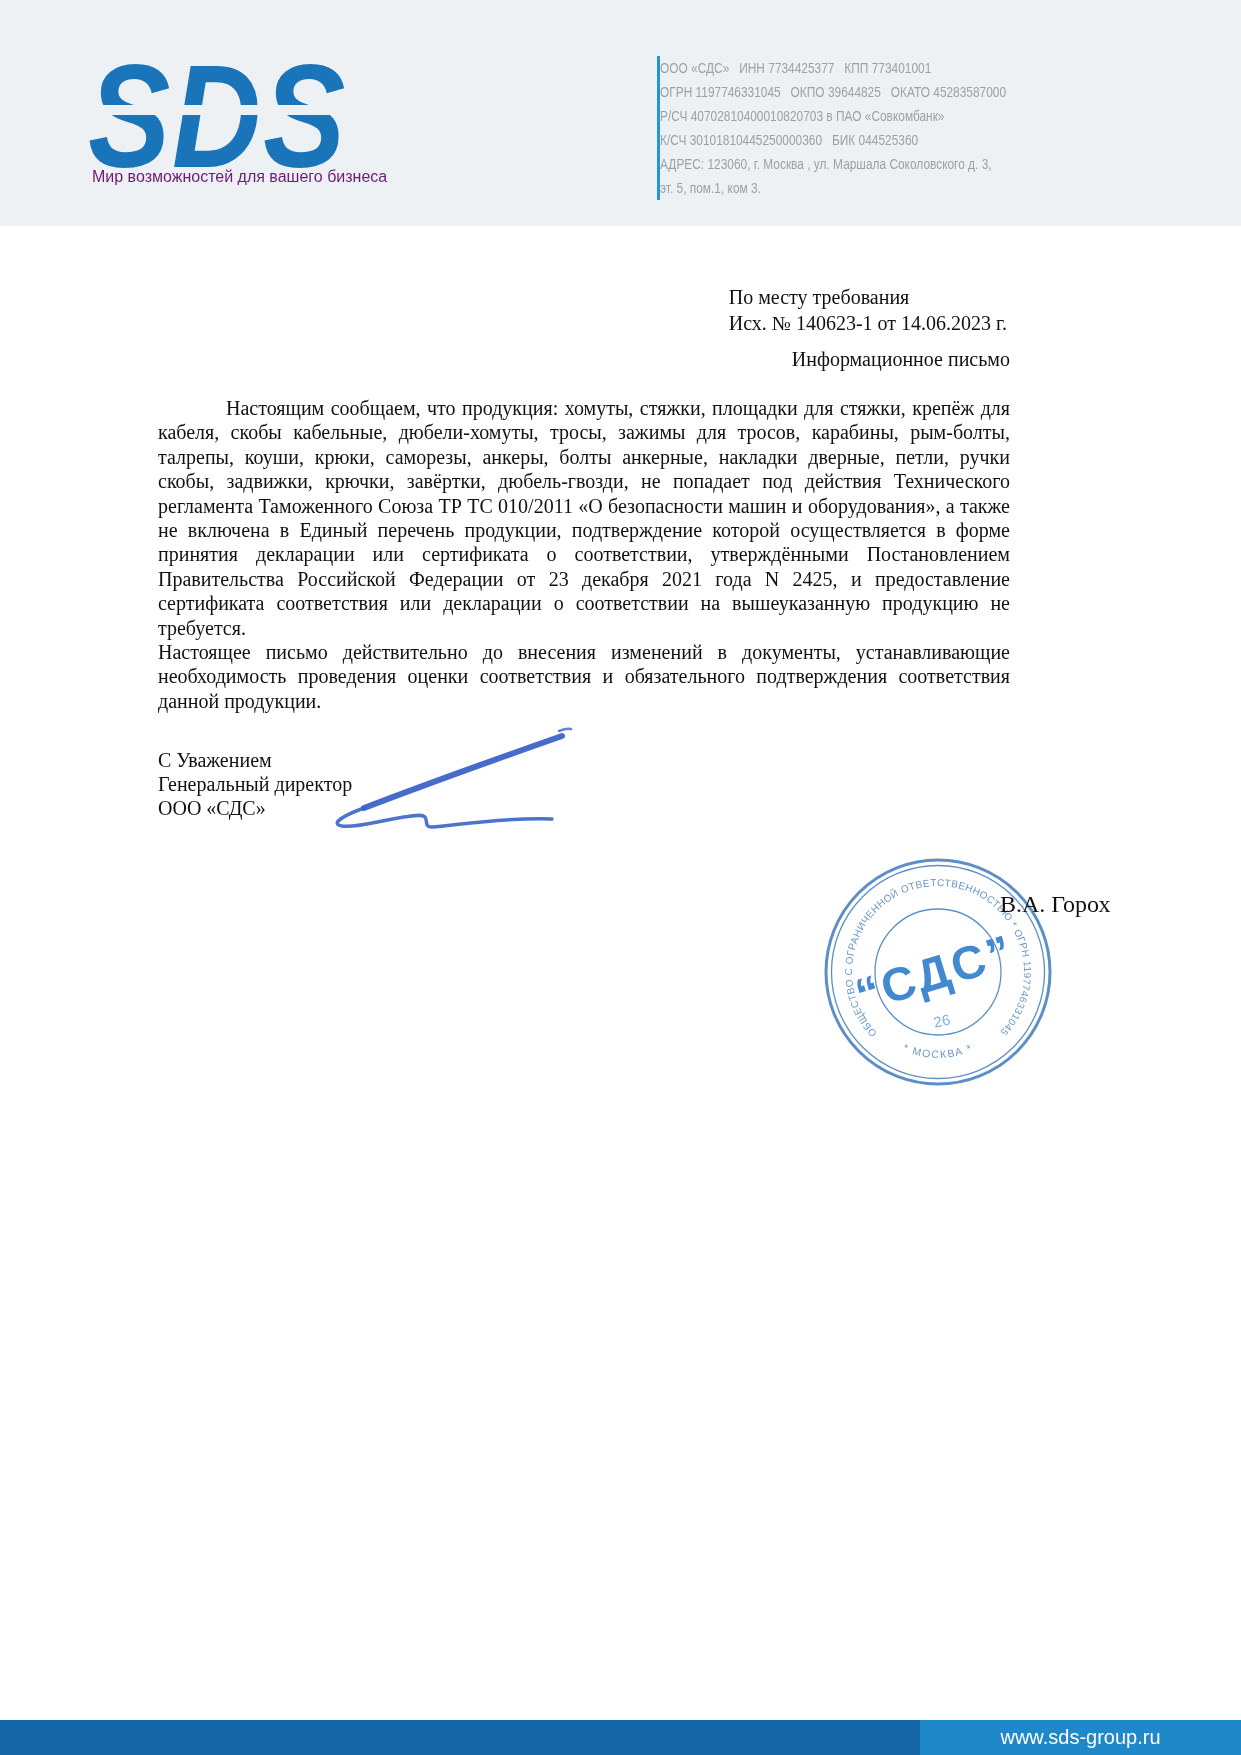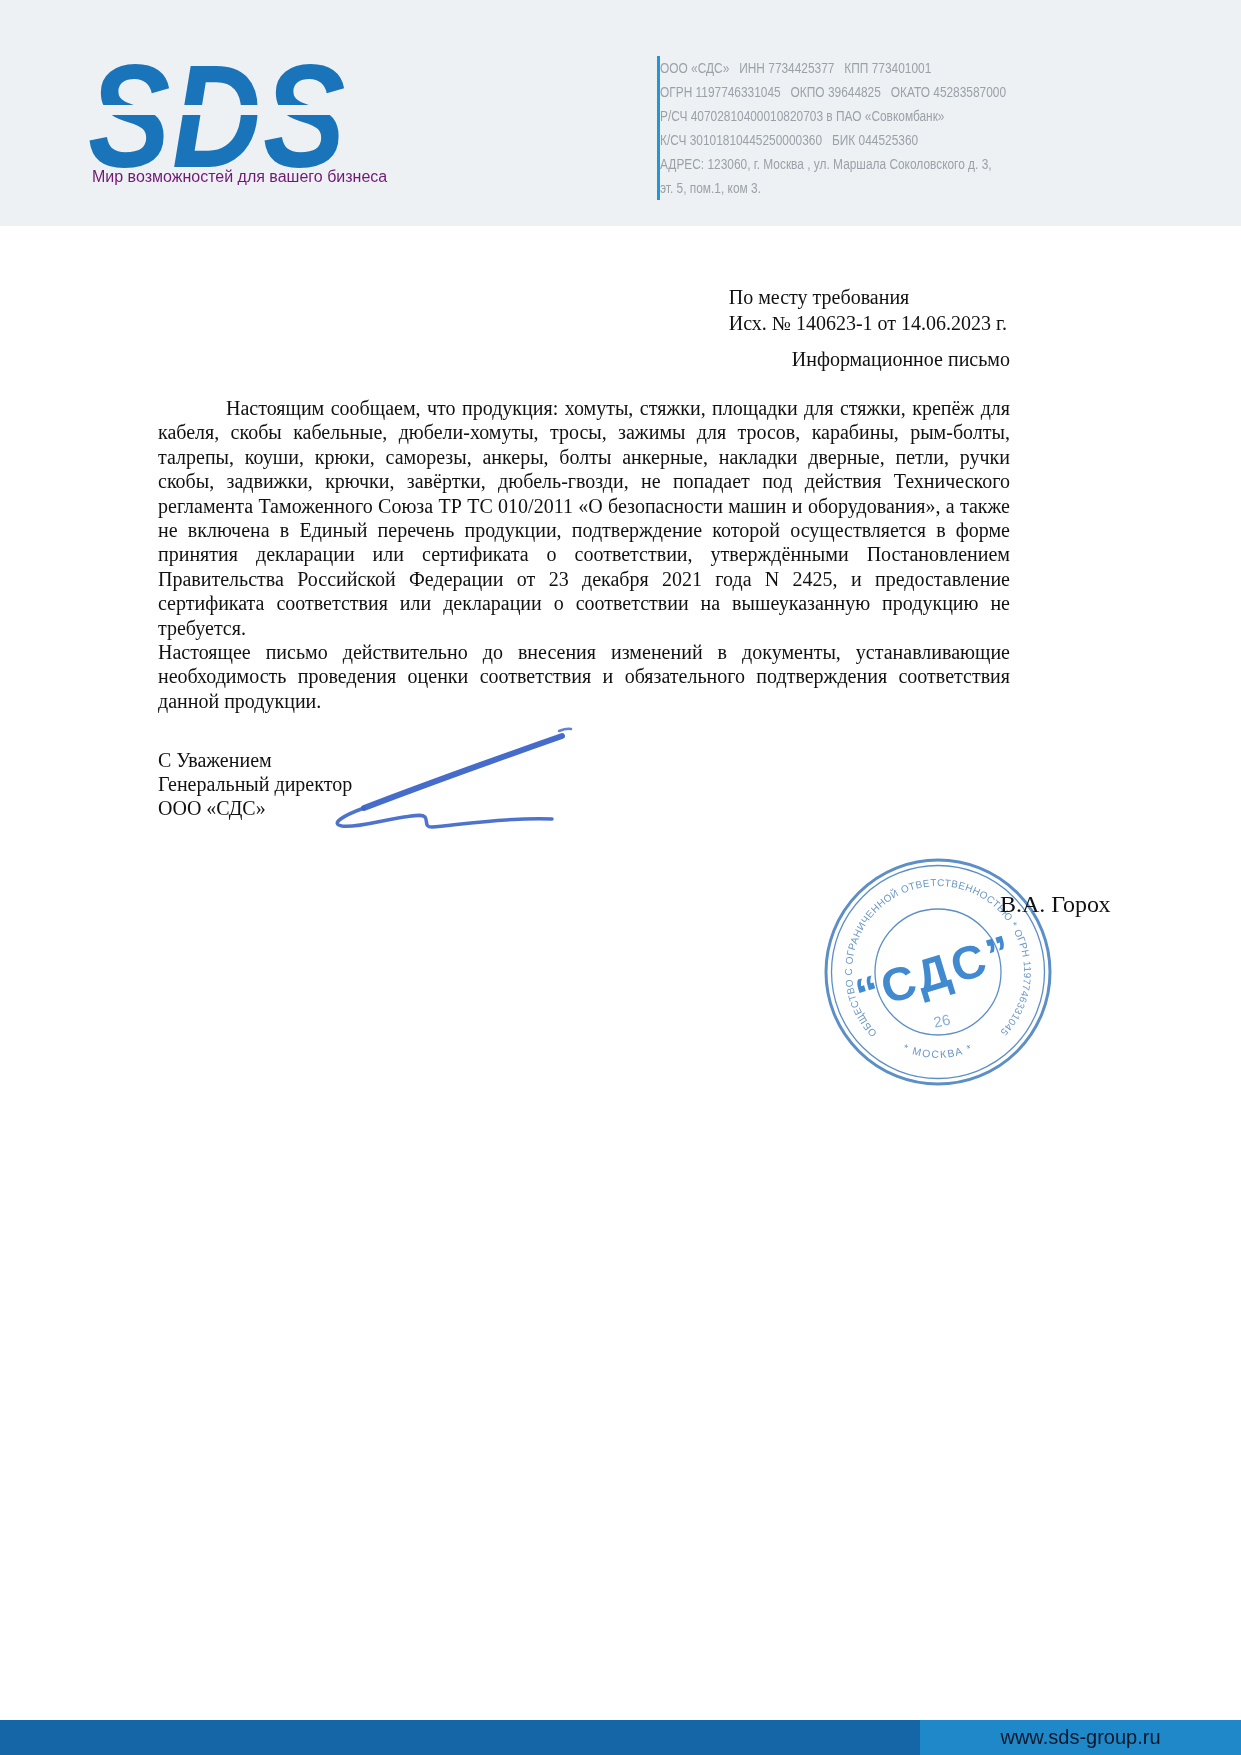--- a/index.html
+++ b/index.html
@@ -37,21 +37,21 @@
   .stamp text{font-family:"Liberation Sans",sans-serif;}
   .stamp-ring-text{font-size:10px;letter-spacing:0.4px;fill:#5b8cc0;}
   .stamp-bottom-text{font-size:10.5px;letter-spacing:1.5px;fill:#5b8cc0;}
   .stamp-center{font-size:47px;font-weight:700;letter-spacing:3px;fill:#2e7ecb;}
   .stamp-number{font-size:15px;fill:#7ba6d4;}
 
   
   .foot-left{position:absolute;left:0;top:1720px;width:920px;height:35px;background:#1566a7;}
   .foot-right{position:absolute;left:920px;top:1720px;width:321px;height:35px;background:#1e88c8;
               text-align:center;}
-  .foot-url{font-family:"Liberation Sans",sans-serif;font-size:20px;line-height:35px;color:#0f172a;}
+  .foot-url{font-family:"Liberation Sans",sans-serif;font-size:20px;line-height:35px;color:#ffffff;}
 </style>
 </head>
 <body>
 
 <div class="page">
 
   <header class="band">
     <div class="logo">
       <span class="logo-text">SDS</span>
       <span class="logo-stripe"></span>

